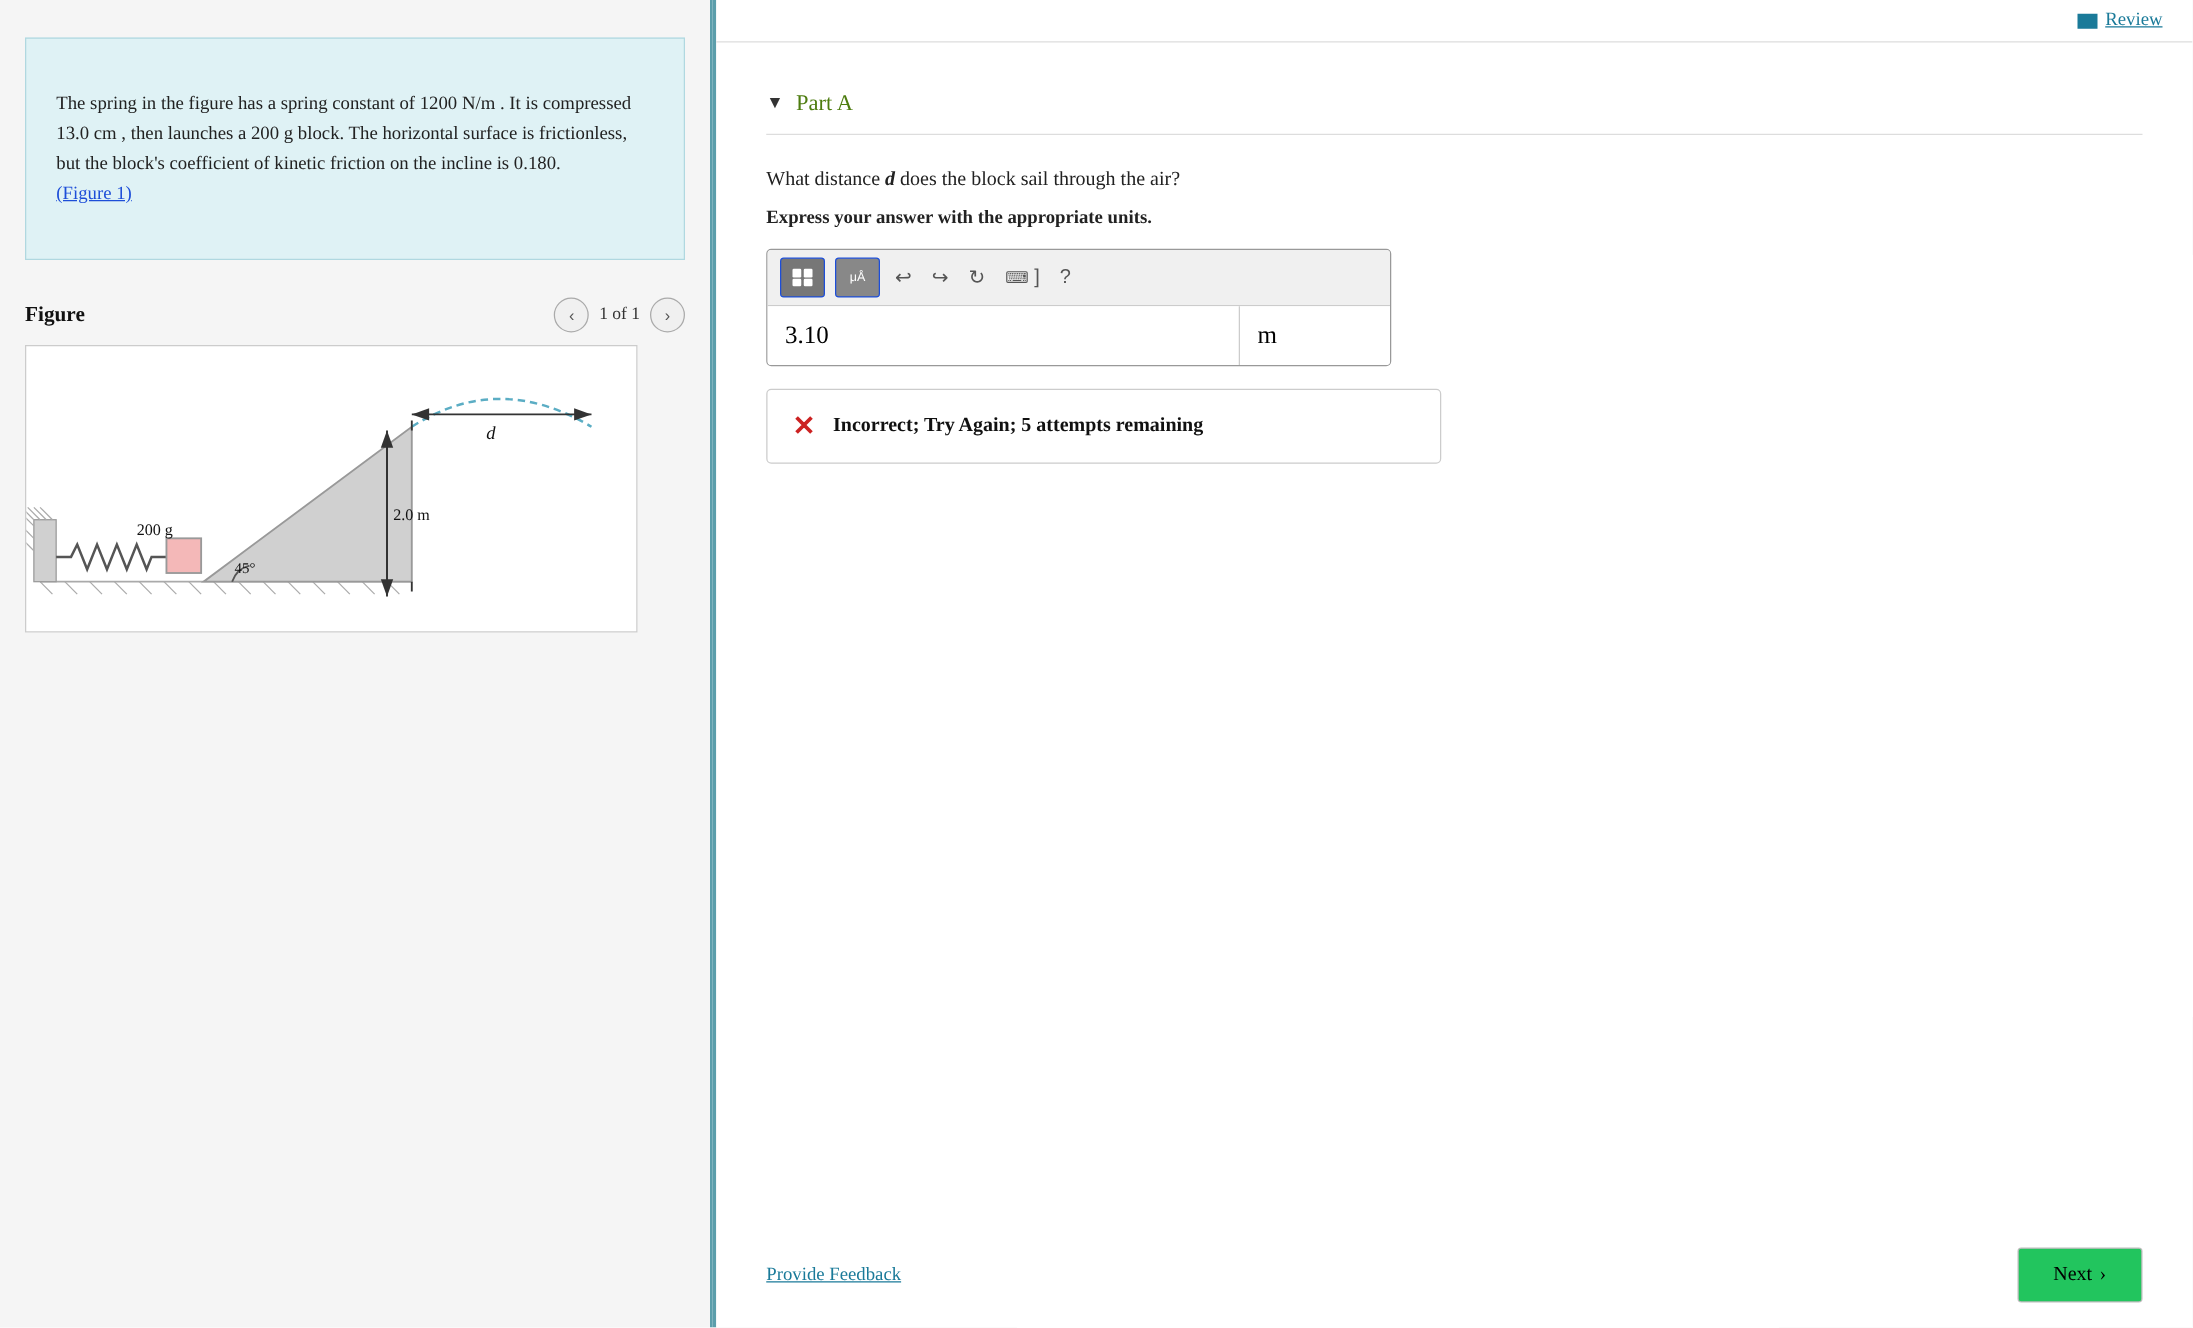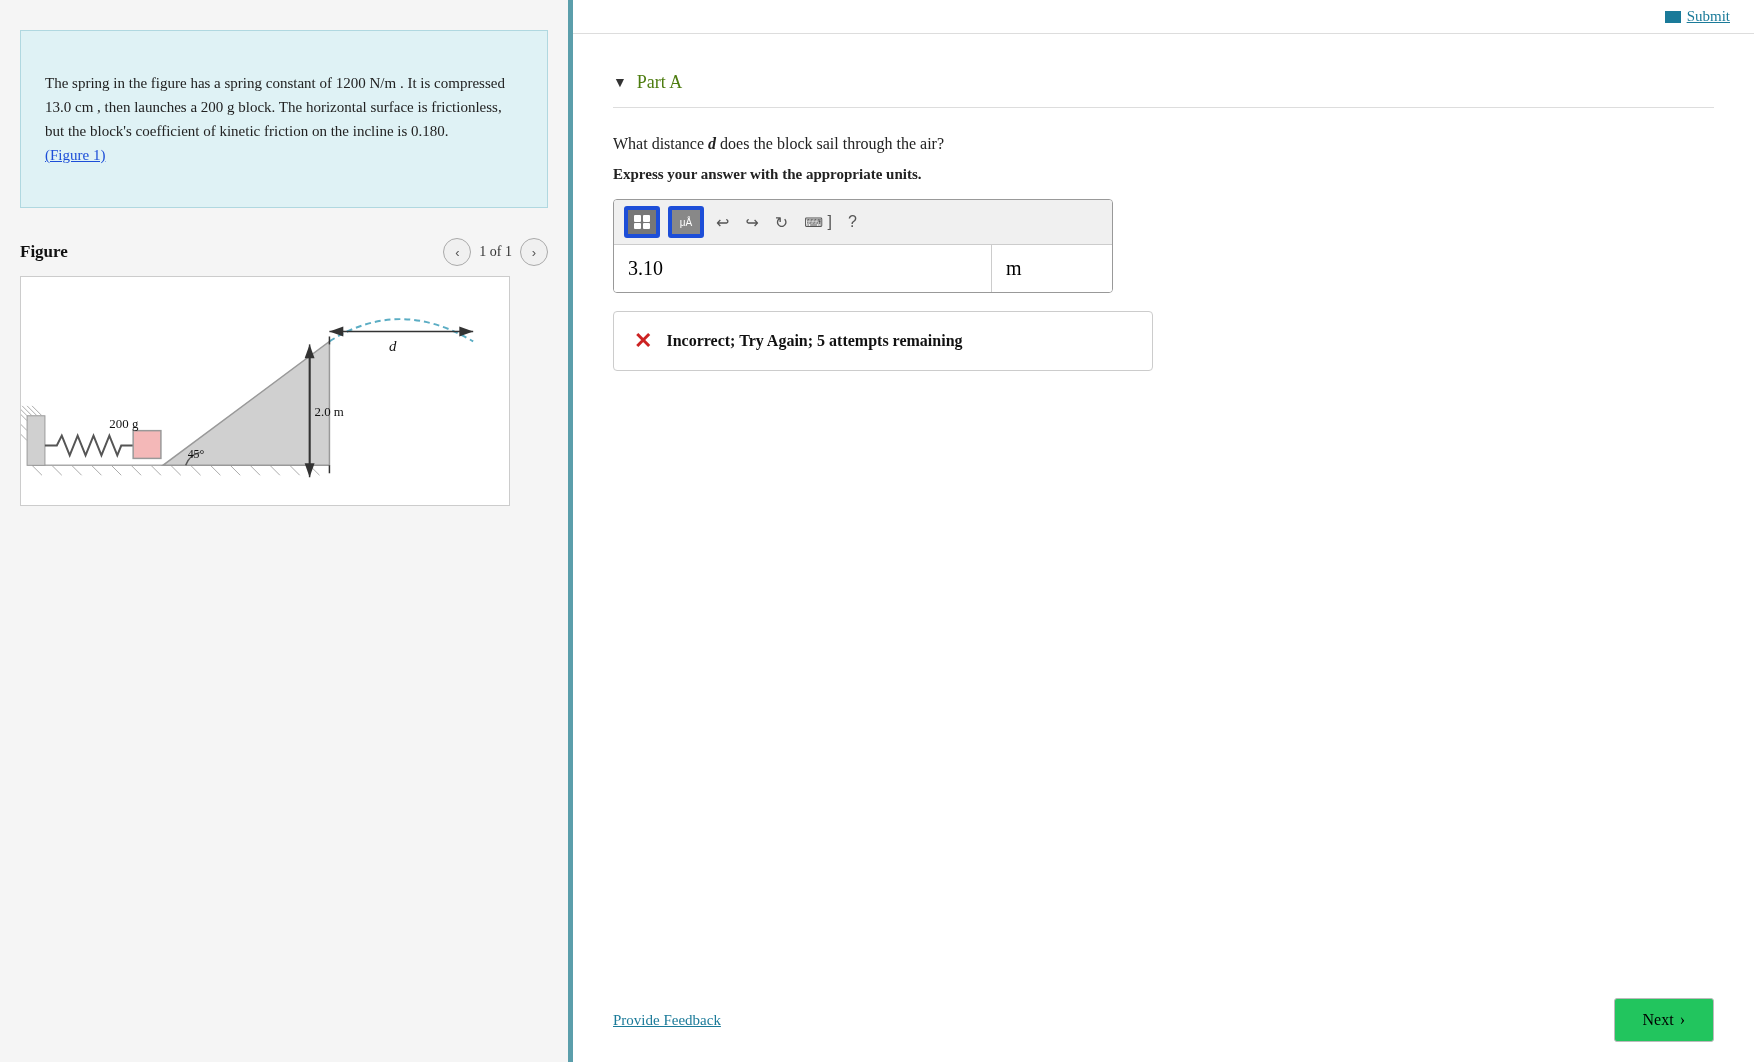--- a/index.html
+++ b/index.html
@@ -179,21 +179,21 @@
       border-bottom: 1px solid #ccc;
       padding: 6px 10px;
       display: flex;
       align-items: center;
       gap: 8px;
     }
 
     .toolbar-btn {
       width: 36px;
       height: 32px;
-      border: 4px solid #1d4ed8;
+      border: 1px solid #1d4ed8;
       border-radius: 3px;
       background: #888;
       cursor: pointer;
       display: flex;
       align-items: center;
       justify-content: center;
       color: white;
       font-size: 11px;
     }
 
@@ -408,21 +408,21 @@
   </div>
 </div>
 
 <div style="width:3px; background:#5b9eab; flex-shrink:0;"></div>
 
 <div class="right-panel">
 
   <div class="top-bar">
     <a class="review-link">
       <span style="display:inline-block; width:16px; height:12px; background:#1a7a99;"></span>
-      <span>Submit</span>
+      <span>Review</span>
     </a>
   </div>
 
   <div class="content-area">
 
     <div class="part-header">
       <span class="part-arrow">▼</span>
       <span class="part-title">Part A</span>
     </div>
 

